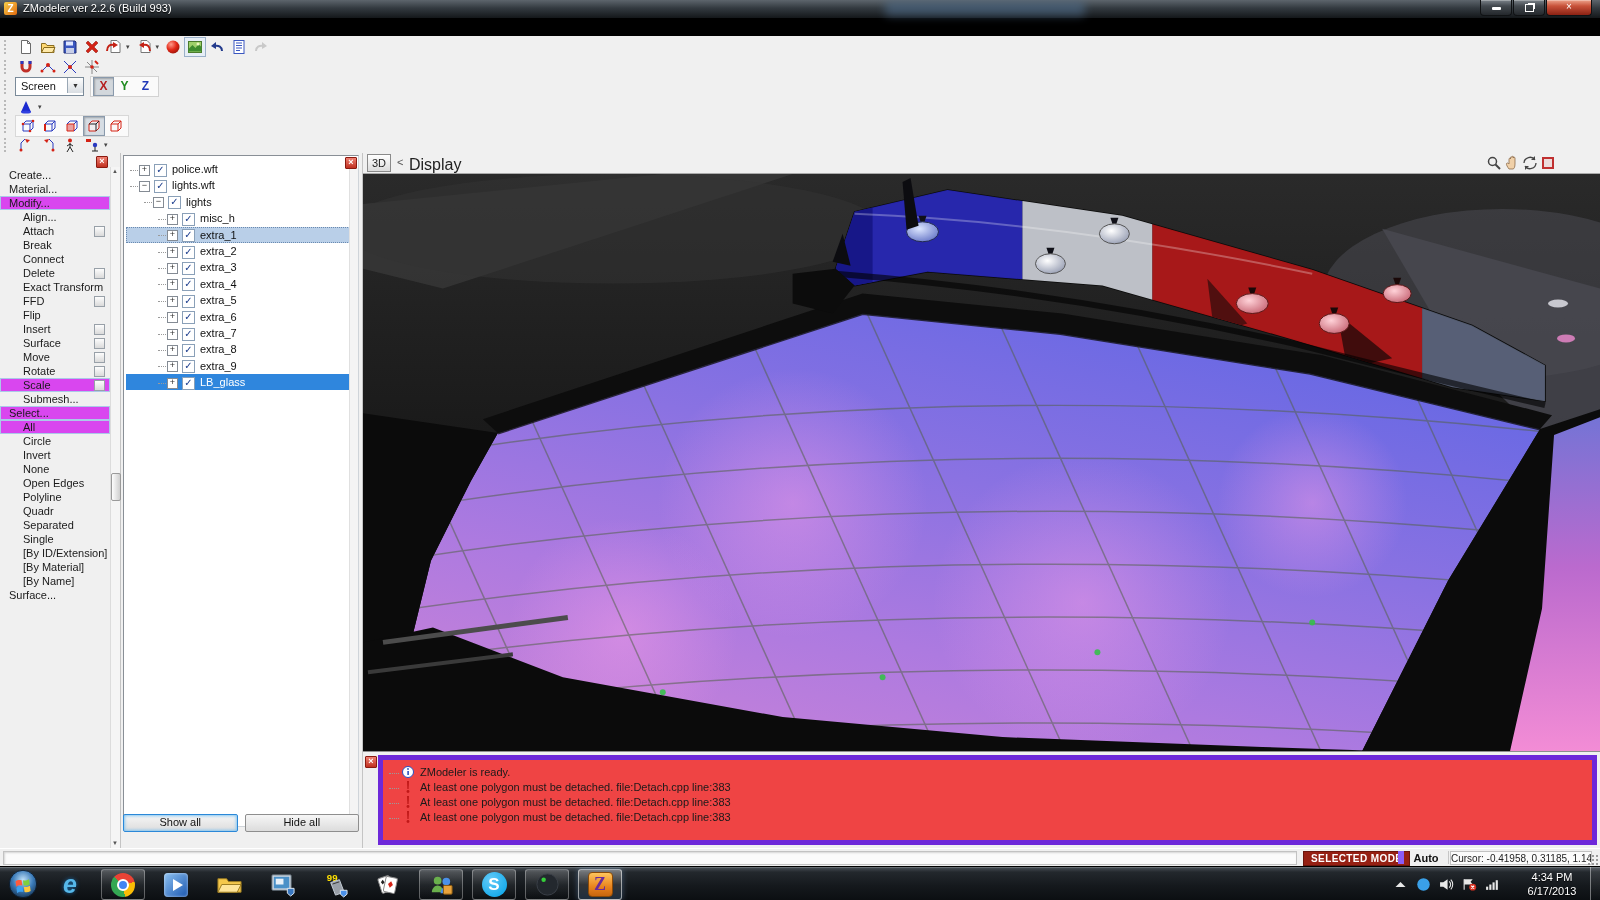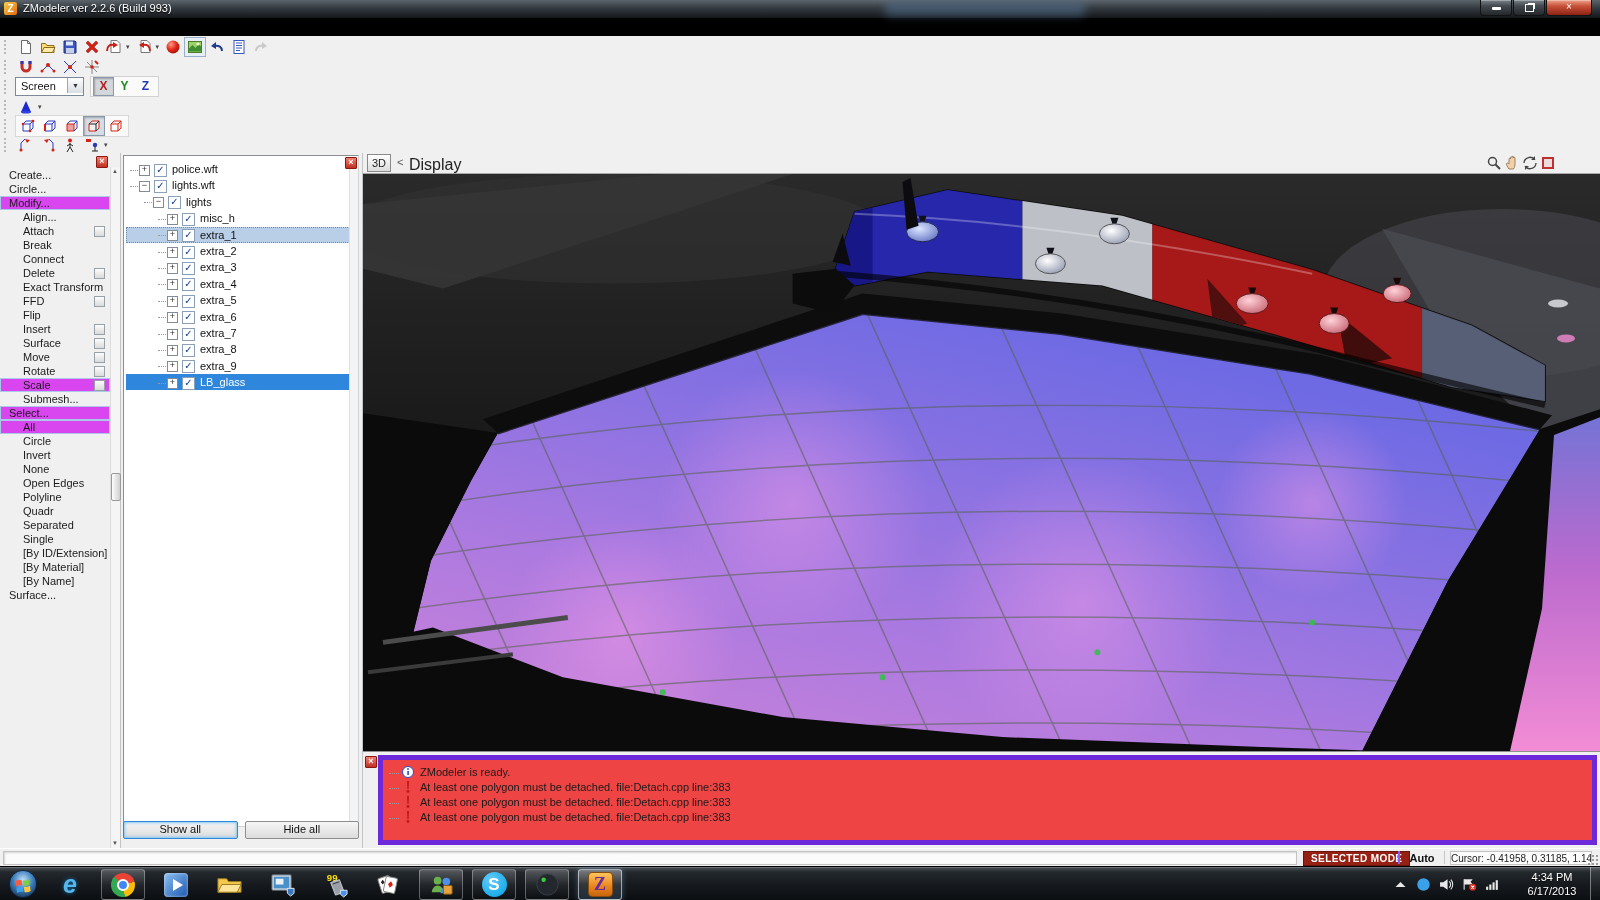--- a/index.html
+++ b/index.html
@@ -58,21 +58,21 @@
   .treepanel{position:absolute;left:2px;right:3px;top:2px;bottom:21px;background:#fff;border:1px solid #898f96;border-right-color:#cfd4d9;border-bottom-color:#cfd4d9;overflow:hidden;}
   .tree-close{position:absolute;right:1px;top:1px;z-index:3;}
   .tree-list{position:absolute;top:5px;left:2px;right:8px;}
   .tree-row{position:relative;height:16.4px;line-height:16px;font-size:11px;color:#111;white-space:nowrap;}
   .tree-row.sel-soft{background:#b9cfe8;outline:1px dotted #6a8ab0;outline-offset:-1px;}
   .tree-row.sel-strong{background:#2f86dd;color:#fff;}
   .t-exp{display:inline-block;width:9px;height:9px;border:1px solid #848b94;background:#fff;color:#333;font-size:9px;line-height:7px;text-align:center;vertical-align:middle;margin-right:4px;}
   .t-chk{display:inline-block;width:11px;height:11px;border:1px solid #8aa0b8;background:#fff;color:#1b3c8c;font-size:10px;font-weight:bold;line-height:10px;text-align:center;vertical-align:middle;margin-right:5px;}
   .t-dash{display:inline-block;width:8px;border-top:1px dotted #9a9a9a;vertical-align:middle;margin-right:1px;}
   .tree-vscroll{position:absolute;right:0;top:12px;bottom:0;width:8px;background:#f4f4f4;border-left:1px solid #e0e0e0;}
-  .tree-btns{position:absolute;left:2px;right:3px;bottom:2px;height:32px;display:flex;gap:7px;align-items:center;}
+  .tree-btns{position:absolute;left:2px;right:3px;bottom:2px;height:32px;display:flex;gap:7px;}
   .tbtn{flex:1;height:16px;font-size:11px;color:#111;background:linear-gradient(#f6f6f6,#dcdcdc);border:1px solid #8e8e8e;border-radius:2px;text-align:center;line-height:15px;}
   .tbtn.focus{border-color:#2b88d8;box-shadow:inset 0 0 3px 1px #85c6f2;}
   
   .viewcol{position:absolute;left:363px;right:0;top:153px;bottom:52px;}
   .vheader{position:absolute;top:0;left:0;right:0;height:20px;background:#f0f0f0;border-bottom:1px solid #aaa;}
   .vmode{position:absolute;left:4px;top:1px;width:22px;height:16px;border:1px solid #8a8a8a;background:linear-gradient(#fff,#dcdcdc);font-weight:normal;font-size:11px;text-align:center;line-height:16px;color:#222;}
   .varrow{position:absolute;left:34px;top:3px;font-size:11px;color:#555;}
   .vlabel{position:absolute;left:46px;top:3px;font-size:16px;color:#222;}
   .vtools{position:absolute;right:44px;top:2px;display:flex;gap:2px;}
   .vtool{width:16px;height:16px;}
@@ -84,21 +84,21 @@
   .log-close{position:absolute;left:2px;top:4px;}
   .logbox{position:absolute;left:15px;right:3px;top:3px;bottom:3px;background:#ef4444;border:5px solid #6d28d9;padding:5px 0 0 6px;overflow:hidden;}
   .log-row{height:15px;line-height:15px;font-size:11px;color:#1a1a1a;white-space:nowrap;}
   .log-dots{display:inline-block;width:10px;border-top:1px dotted #9a9a9a;vertical-align:middle;margin-right:2px;}
   .log-ico{display:inline-block;width:14px;height:14px;vertical-align:-3px;margin-right:5px;}
   .log-ico svg{width:14px;height:14px;}
   
   .statusbar{position:absolute;left:0;right:0;top:848px;height:18px;background:#f0f0f0;border-top:1px solid #fff;font-size:11px;}
   .sb-left{position:absolute;left:3px;top:2px;width:1292px;height:12px;background:#fbfbfb;border:1px solid #c2c2c2;box-shadow:inset 1px 1px 2px rgba(0,0,0,.15);}
   .sb-badge{position:absolute;left:1303px;top:2px;height:13px;padding:0 7px;background:#962013;color:#fff;font-weight:bold;font-size:10px;line-height:14px;letter-spacing:.4px;border:1px solid #6a150c;}
-  .sb-auto{position:absolute;left:1398px;top:2px;width:44px;height:13px;font-weight:bold;line-height:14px;text-align:center;color:#111;border-left:2px solid #8b5cf6;border-right:1px solid #c6c6c6;}
+  .sb-auto{position:absolute;left:1398px;top:2px;width:44px;height:13px;font-weight:bold;line-height:14px;text-align:center;color:#111;border-left:6px solid #8b5cf6;border-right:1px solid #c6c6c6;}
   .sb-cursor{position:absolute;left:1450px;top:2px;width:140px;height:12px;font-size:10px;line-height:13px;color:#222;background:#fbfbfb;border:1px solid #c2c2c2;text-align:center;white-space:nowrap;overflow:hidden;}
   .sb-grip{position:absolute;right:1px;bottom:1px;width:12px;height:12px;
     background-image:radial-gradient(#9a9a9a 1px,transparent 1.3px);background-size:4px 4px;}
   
   .taskbar{position:absolute;left:0;right:0;top:866px;height:34px;
     background:linear-gradient(#4a5158,#23282d 15%,#15191d 55%,#0b0e11);
     border-top:1px solid #000;box-shadow:inset 0 1px 0 rgba(255,255,255,.18);}
   .start-orb{position:absolute;left:8px;top:2px;width:30px;height:30px;}
   .start-orb svg{width:30px;height:30px;display:block;}
   .tb-apps{position:absolute;left:48px;top:2px;display:flex;gap:9px;}
@@ -387,21 +387,21 @@
           </span>
         </span>
         <span class="tb-dd">▾</span>
       </div>
   </div>
 
   <div class="cmdpanel">
     <span class="panel-close cmd-close">×</span>
     <div class="cmd-list" id="cmd-list">
         <div class="cmd-item"><span>Create...</span></div>
-        <div class="cmd-item"><span>Circle...</span></div>
+        <div class="cmd-item"><span>Material...</span></div>
         <div class="cmd-item hl"><span>Modify...</span></div>
         <div class="cmd-item ind"><span>Align...</span></div>
         <div class="cmd-item ind"><span>Attach</span><span class="cmd-check"></span></div>
         <div class="cmd-item ind"><span>Break</span></div>
         <div class="cmd-item ind"><span>Connect</span></div>
         <div class="cmd-item ind"><span>Delete</span><span class="cmd-check"></span></div>
         <div class="cmd-item ind"><span>Exact Transform</span></div>
         <div class="cmd-item ind"><span>FFD</span><span class="cmd-check"></span></div>
         <div class="cmd-item ind"><span>Flip</span></div>
         <div class="cmd-item ind"><span>Insert</span><span class="cmd-check"></span></div>

